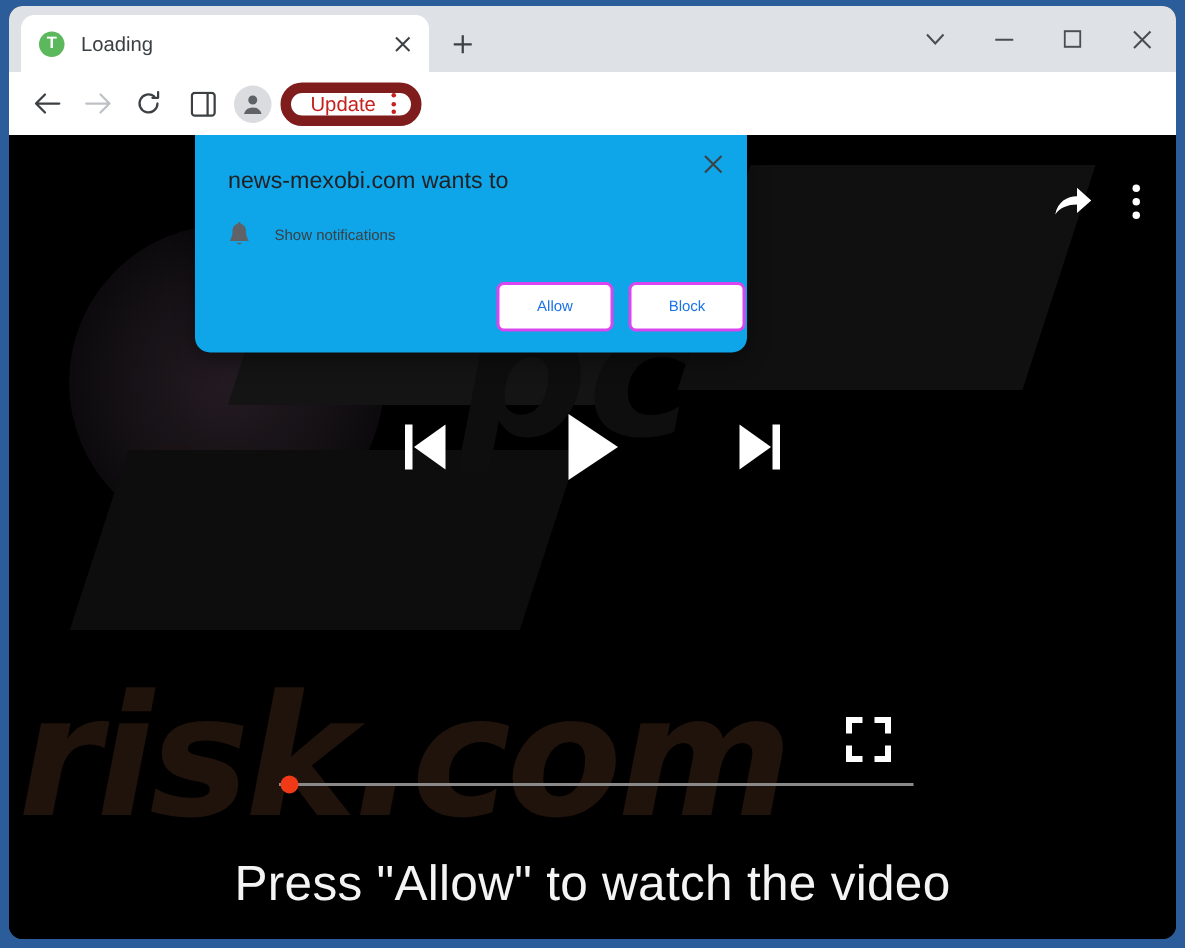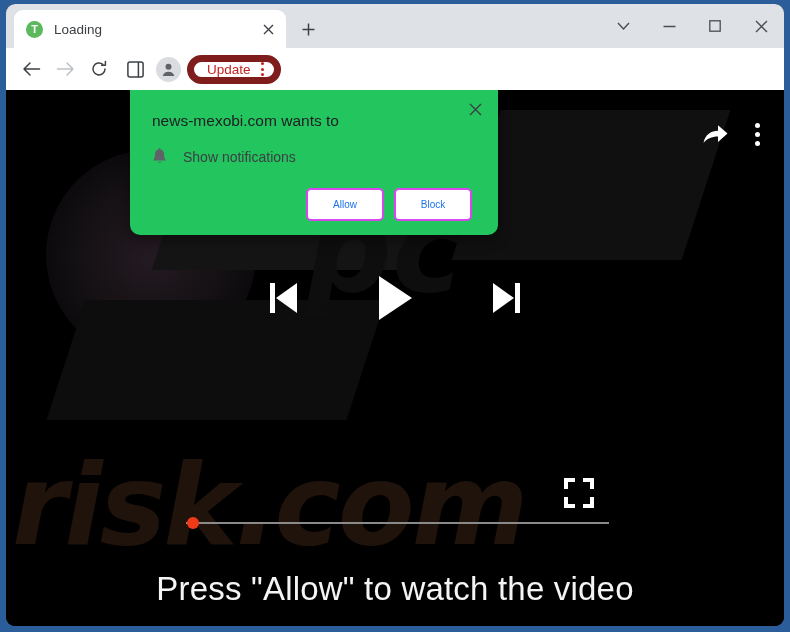--- a/index.html
+++ b/index.html
@@ -251,42 +251,42 @@
     font-size: 33px;
     font-family: "Liberation Sans", sans-serif;
     letter-spacing: 0.2px;
   }
 
   
   .perm-bubble {
     position: absolute;
     left: 124px; top: 0px;
     width: 368px;
-    background: #22c55e;
+    background: #0ea5e9;
     border-radius: 0 0 10px 10px;
     box-shadow: 0 5px 14px rgba(0,0,0,0.38);
-    padding: 16px 26px 14px 18px;
+    padding: 16px 1px 14px 18px;
     z-index: 10;
   }
   .perm-close {
     position: absolute; right: 12px; top: 8px;
     width: 22px; height: 22px;
     display: flex; align-items: center; justify-content: center;
     color: #3c4043; font-size: 16px;
   }
   .perm-title {
     font-size: 15.5px; color: #202124;
     margin: 6px 0 0 4px;
   }
   .perm-row {
     display: flex; align-items: center;
     margin: 18px 0 0 4px;
   }
   .perm-label {
-    font-size: 14px; color: #3c4043;
+    font-size: 10px; color: #3c4043;
     margin-left: 16px;
   }
   .perm-actions {
     display: flex; justify-content: flex-end;
     gap: 10px; margin-top: 22px;
   }
   .perm-btn {
     min-width: 78px; height: 33px;
     border: 2px solid #d946ef;
     border-radius: 5px;

